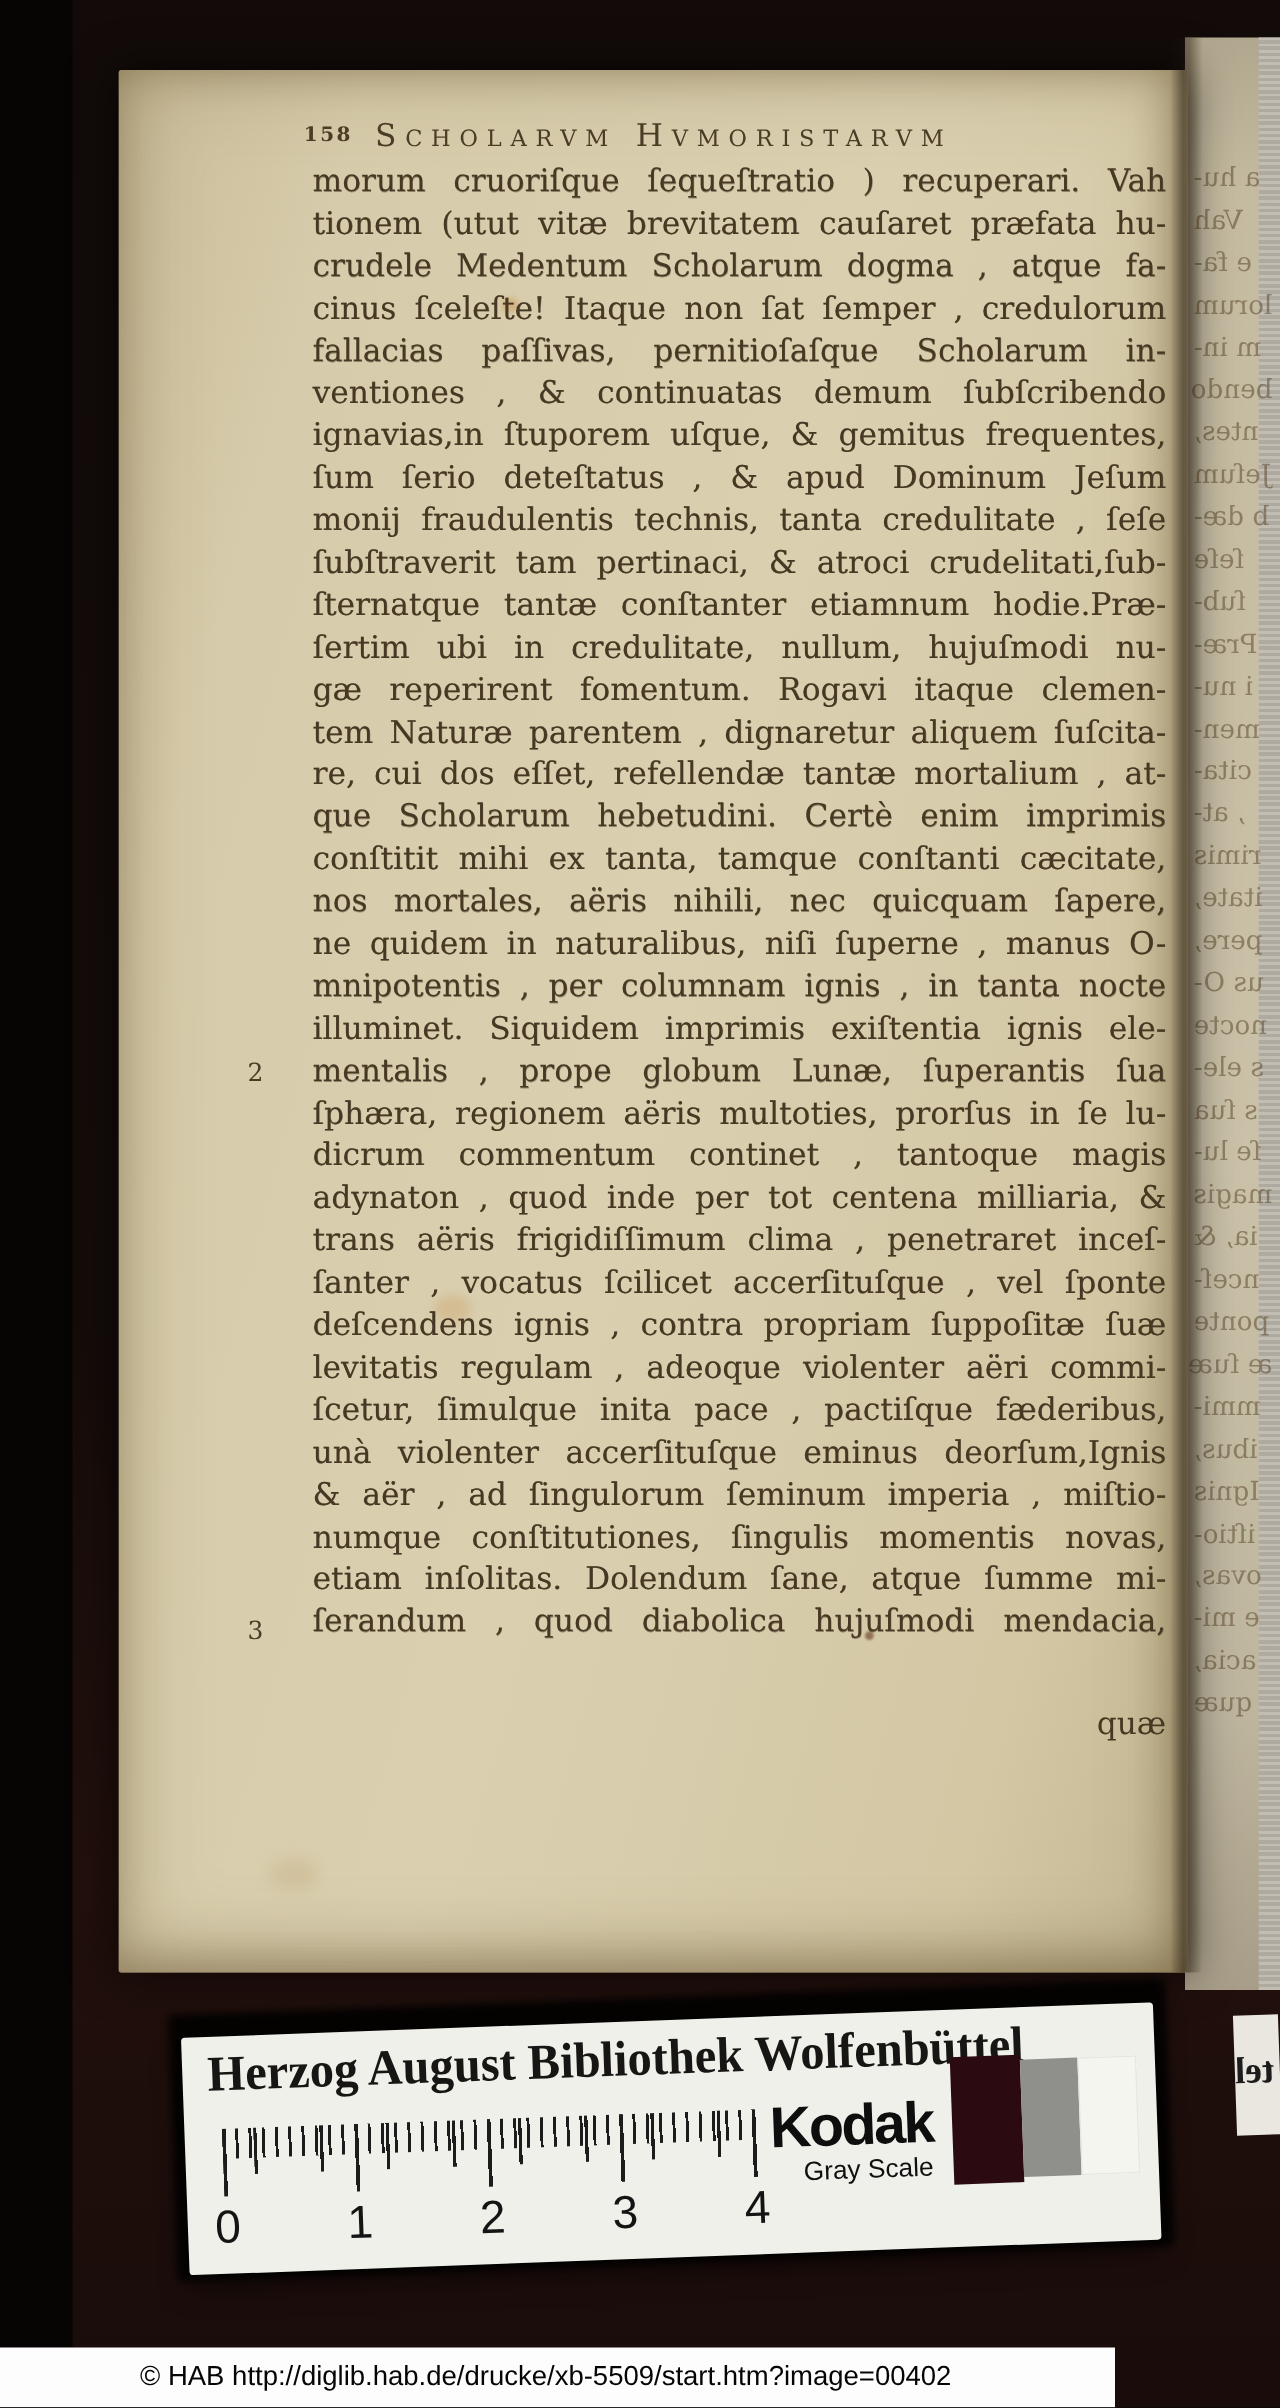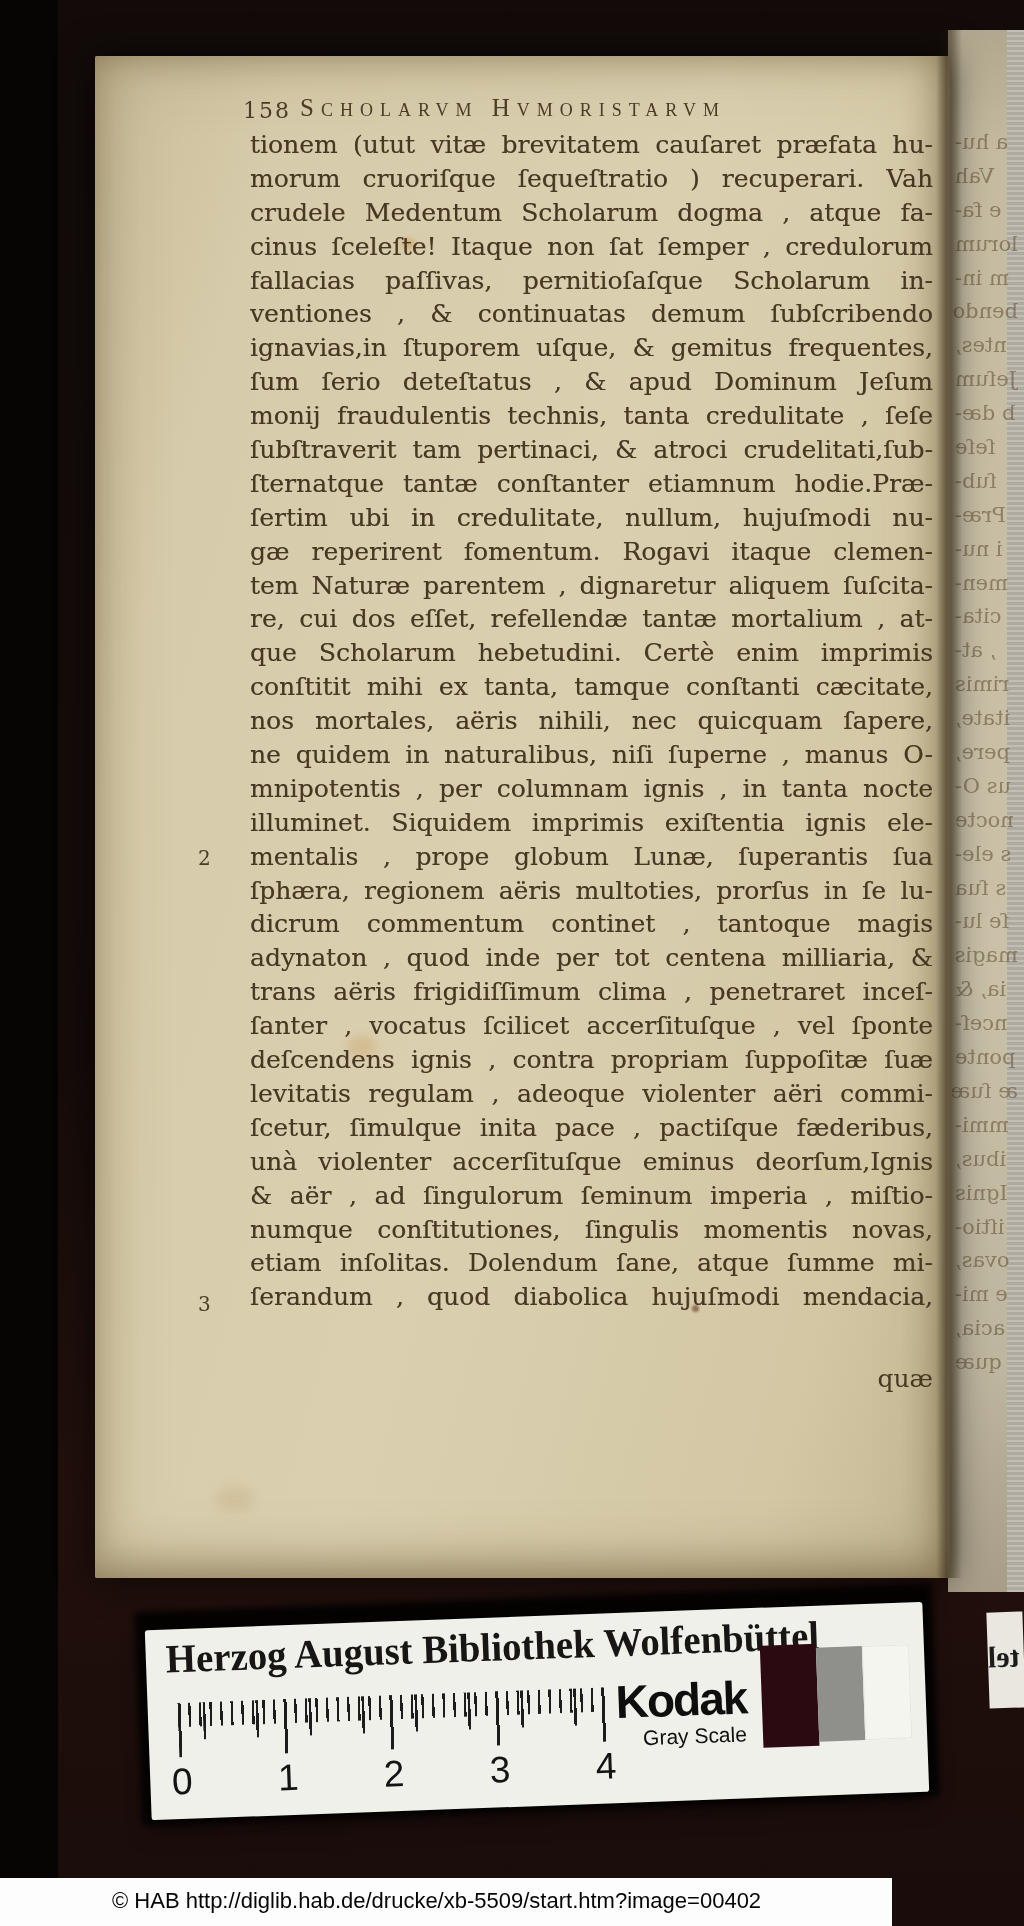--- a/index.html
+++ b/index.html
@@ -20,23 +20,23 @@
      background:linear-gradient(90deg,rgba(25,16,10,0) 0%,rgba(25,16,10,.45) 40%,rgba(58,46,28,.5) 60%,rgba(25,16,10,0) 100%);}
   .mirror-lines{left:0;top:96px;width:70px;}
   .ml{height:33.9px;line-height:33.9px;font-size:21px;text-align:right;padding-right:7px;
       color:rgba(92,74,46,.55);transform:scaleX(-1);filter:blur(.4px);white-space:nowrap;overflow:hidden;}
 
   
   .page{left:95px;top:56px;width:855px;height:1522px;border-radius:2px;
      background:linear-gradient(105deg,#c9bc9a 0%,#d6cbaa 16%,#dad0b0 50%,#d3c7a4 84%,#c3b793 100%);
      box-shadow:inset 0 0 70px rgba(118,98,58,.35), inset -14px 0 30px rgba(95,76,45,.35),
                 inset 0 -18px 40px rgba(110,90,55,.3), 0 0 36px rgba(0,0,0,.65);}
-  .pagenum{left:148px;top:42px;font-size:22px;color:#4b3c25;letter-spacing:2px;}
+  .pagenum{left:148px;top:42px;font-size:16px;color:#4b3c25;letter-spacing:2px;font-weight:bold;}
   .running-title{left:205px;top:38px;font-variant:small-caps;font-size:25px;letter-spacing:7px;
-     color:#4b3c25;white-space:nowrap;font-family:Liberation Serif, serif;}
+     color:#4b3c25;white-space:nowrap;}
   .body-block{left:155px;top:72px;width:683px;font-size:25px;line-height:33.9px;color:#473823;
      text-shadow:.3px .3px .5px rgba(58,44,24,.45);}
   .bl{height:33.9px;text-align:justify;text-align-last:justify;white-space:nowrap;}
   .margin-num{left:103px;font-size:20px;color:#4a3b24;}
   .catchword{left:155px;top:1308px;width:683px;text-align:right;font-size:25px;color:#473823;}
   .stain{border-radius:50%;}
   .stain1{left:252px;top:980px;width:30px;height:22px;background:rgba(196,120,40,.20);filter:blur(4px);}
   .stain2{left:306px;top:182px;width:14px;height:12px;background:rgba(200,130,45,.35);filter:blur(2px);}
   .stain3{left:120px;top:1430px;width:40px;height:26px;background:rgba(160,110,50,.14);filter:blur(6px);}
   .stain4{left:597px;top:1249px;width:7px;height:7px;background:rgba(90,40,20,.55);filter:blur(1px);}
@@ -125,22 +125,22 @@
   <div class="abs page">
     <div class="abs stain stain1"></div>
     <div class="abs stain stain2"></div>
     <div class="abs stain stain3"></div>
     <div class="abs stain stain4"></div>
 
     <div class="abs pagenum">158</div>
     <div class="abs running-title">Scholarvm Hvmoristarvm</div>
 
     <div class="abs body-block">
+      <div class="bl">morum cruoriſque ſequeſtratio ) recuperari.  Vah</div>
       <div class="bl">tionem (utut vitæ brevitatem cauſaret præfata hu-</div>
-      <div class="bl">morum cruoriſque ſequeſtratio ) recuperari.  Vah</div>
       <div class="bl">crudele Medentum Scholarum dogma , atque fa-</div>
       <div class="bl">cinus ſceleſte! Itaque non ſat ſemper ,  credulorum</div>
       <div class="bl">fallacias paſſivas,  pernitioſaſque  Scholarum in-</div>
       <div class="bl">ventiones , &amp; continuatas demum ſubſcribendo</div>
       <div class="bl">ignavias,in ſtuporem uſque, &amp; gemitus frequentes,</div>
       <div class="bl">ſum ſerio deteſtatus , &amp; apud Dominum Jeſum</div>
       <div class="bl">monij fraudulentis technis, tanta credulitate , ſeſe</div>
       <div class="bl">ſubſtraverit tam pertinaci, &amp; atroci crudelitati,ſub-</div>
       <div class="bl">ſternatque tantæ conſtanter etiamnum hodie.Præ-</div>
       <div class="bl">ſertim ubi in credulitate, nullum, hujuſmodi nu-</div>

